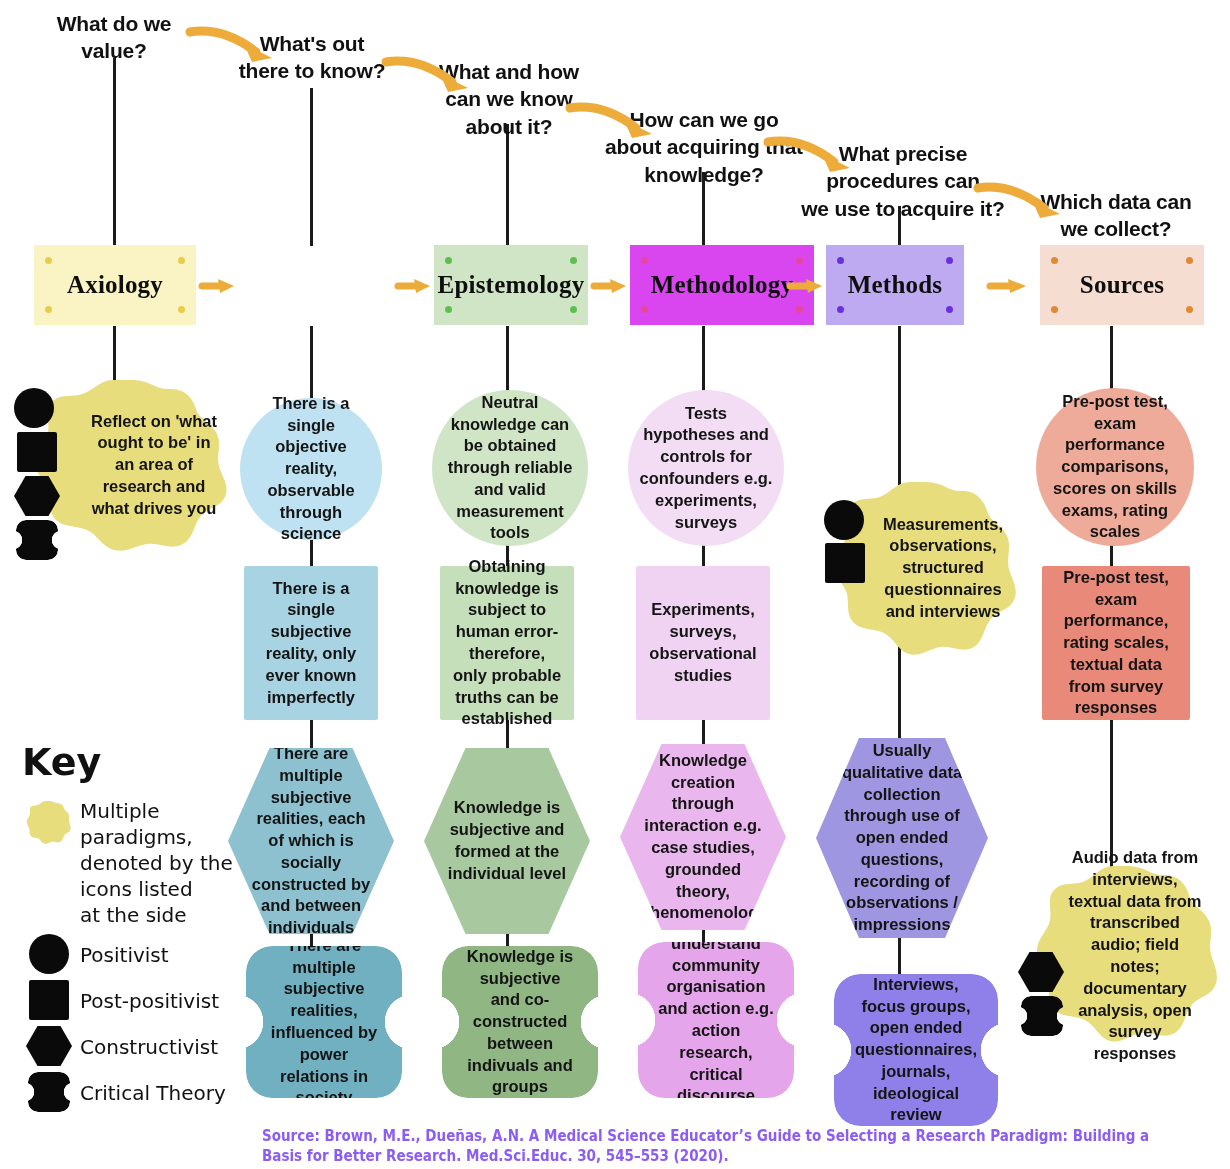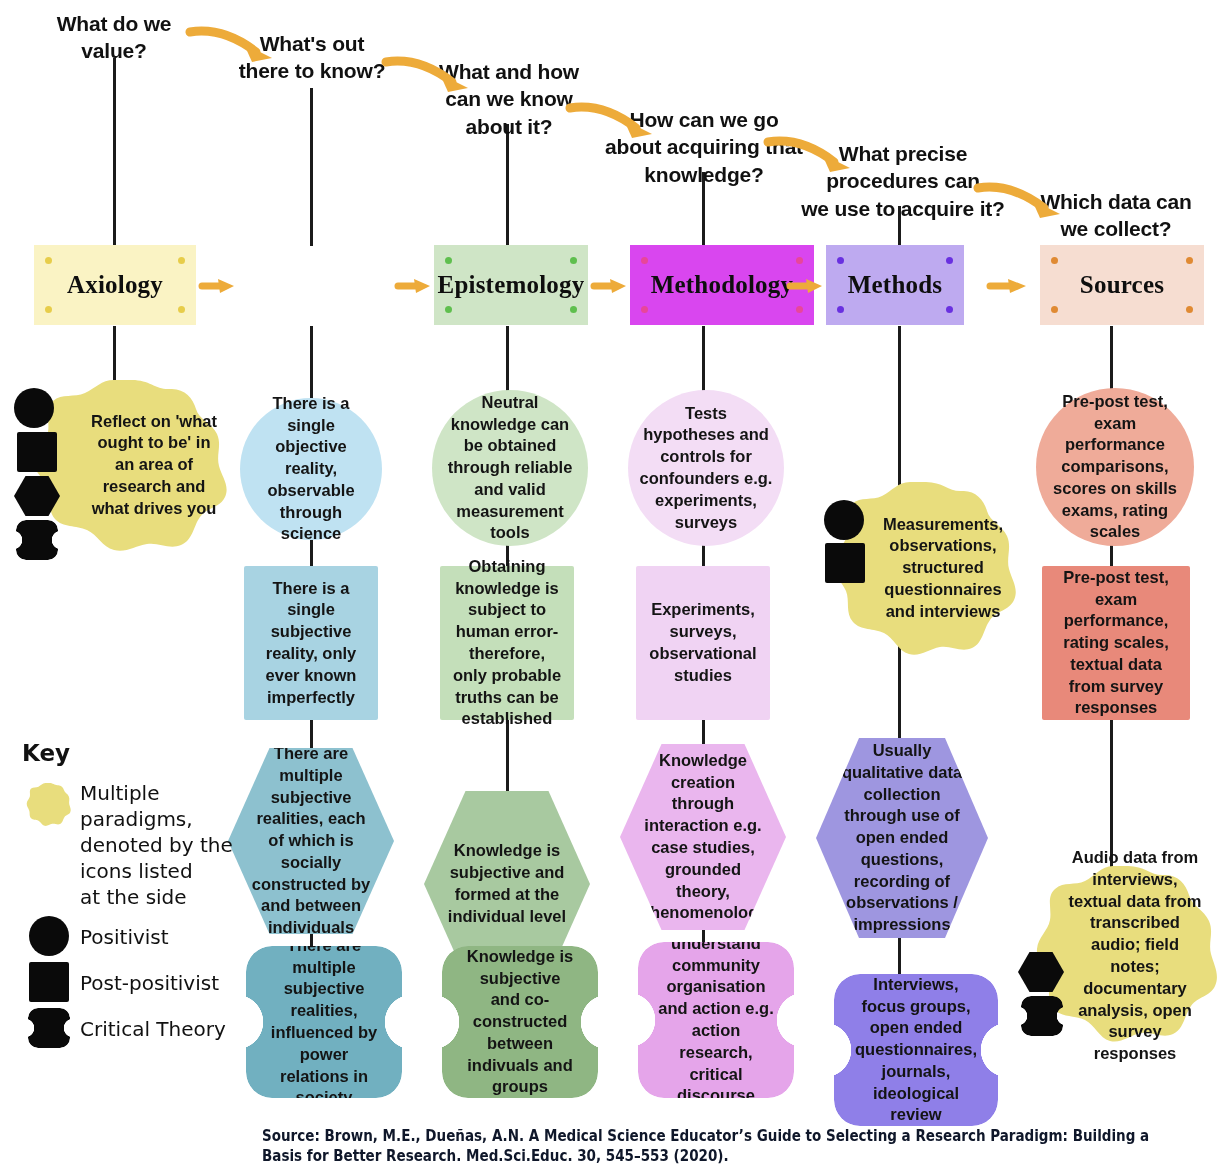--- a/index.html
+++ b/index.html
@@ -112,37 +112,37 @@
     -webkit-mask-composite:source-in;
     mask-image:
       radial-gradient(circle 9px at -3px 50%, transparent 9px, #000 9.5px),
       radial-gradient(circle 9px at calc(100% + 3px) 50%, transparent 9px, #000 9.5px);
     mask-composite:intersect;
   }
 
   
   #key{position:absolute;left:18px;top:740px;width:236px;}
   #key .key-title{
-    font-size:23px;font-weight:700;color:#111;margin:0 0 12px 4px;
+    font-size:38px;font-weight:700;color:#111;margin:0 0 12px 4px;
     font-family:"DejaVu Sans", sans-serif;
   }
   .key-row{display:flex;align-items:flex-start;margin-bottom:6px;}
   .key-icon{flex:0 0 auto;width:62px;display:flex;justify-content:center;}
   .key-label{
     font-family:"DejaVu Sans", sans-serif;
     font-size:20px;line-height:1.30;color:#111;padding-top:2px;
   }
   .key-row.multi{align-items:flex-start;}
   .key-row.multi .key-icon{padding-top:4px;}
 
   
   #source{
     position:absolute;left:262px;top:1126px;width:930px;
     font-family:"DejaVu Sans Condensed","Liberation Sans", sans-serif;
-    font-size:15px;font-weight:700;line-height:1.35;color:#0f172a;
+    font-size:15px;font-weight:700;line-height:1.35;color:#8b5cf6;
   }
 </style>
 </head>
 <body>
 
 <div id="stage">
 
   <div class="stem" style="left:113px;top:58px;height:188px;"></div>
   <div class="stem" style="left:310px;top:88px;height:158px;"></div>
   <div class="stem" style="left:506px;top:124px;height:122px;"></div>
@@ -303,21 +303,21 @@
   <div class="node shape-square" style="left:636px;top:566px;width:134px;height:154px;background:#f0d3f3;">
     <span class="txt">Experiments, surveys, observational studies</span>
   </div>
   <div class="node shape-square" style="left:1042px;top:566px;width:148px;height:154px;background:#e8897a;">
     <span class="txt">Pre-post test, exam performance, rating scales, textual data from survey responses</span>
   </div>
 
   <div class="node shape-hex" style="left:228px;top:748px;width:166px;height:186px;background:#8dc1cf;padding:6px 22px;">
     <span class="txt">There are multiple subjective realities, each of which is socially constructed by and between individuals</span>
   </div>
-  <div class="node shape-hex" style="left:424px;top:748px;width:166px;height:186px;background:#a8c9a0;padding:6px 22px;margin-top:43px;">
+  <div class="node shape-hex" style="left:424px;top:748px;width:166px;height:186px;background:#a8c9a0;padding:6px 22px;">
     <span class="txt">Knowledge is subjective and formed at the individual level</span>
   </div>
   <div class="node shape-hex" style="left:620px;top:744px;width:166px;height:186px;background:#eab6ee;padding:6px 20px;">
     <span class="txt">Knowledge creation through interaction e.g. case studies, grounded theory, phenomenology</span>
   </div>
   <div class="node shape-hex" style="left:816px;top:738px;width:172px;height:200px;background:#9e96e0;padding:6px 18px;">
     <span class="txt">Usually qualitative data collection through use of open ended questions, recording of observations / impressions</span>
   </div>
 
   <div class="node shape-crit" style="left:246px;top:946px;width:156px;height:152px;background:#71b0c0;padding:6px 22px;">
@@ -369,20 +369,26 @@
       <span class="key-label" style="padding-top:8px;">Positivist</span>
     </div>
 
     <div class="key-row">
       <span class="key-icon">
           <span class="glyph g-square" style="width:40px;height:40px;"></span>
         </span>
       <span class="key-label" style="padding-top:8px;">Post-positivist</span>
     </div>
 
+    <div class="key-row">
+      <span class="key-icon">
+          <span class="glyph g-hex" style="width:46px;height:40px;"></span>
+        </span>
+      <span class="key-label" style="padding-top:8px;">Constructivist</span>
+    </div>
 
     <div class="key-row">
       <span class="key-icon">
           <span class="glyph g-crit" style="width:42px;height:40px;"></span>
         </span>
       <span class="key-label" style="padding-top:8px;">Critical Theory</span>
     </div>
   </div>
 
   <div id="source">Source: Brown, M.E., Dueñas, A.N. A Medical Science Educator’s Guide to Selecting a Research Paradigm: Building a Basis for Better Research. Med.Sci.Educ. 30, 545–553 (2020).</div>

